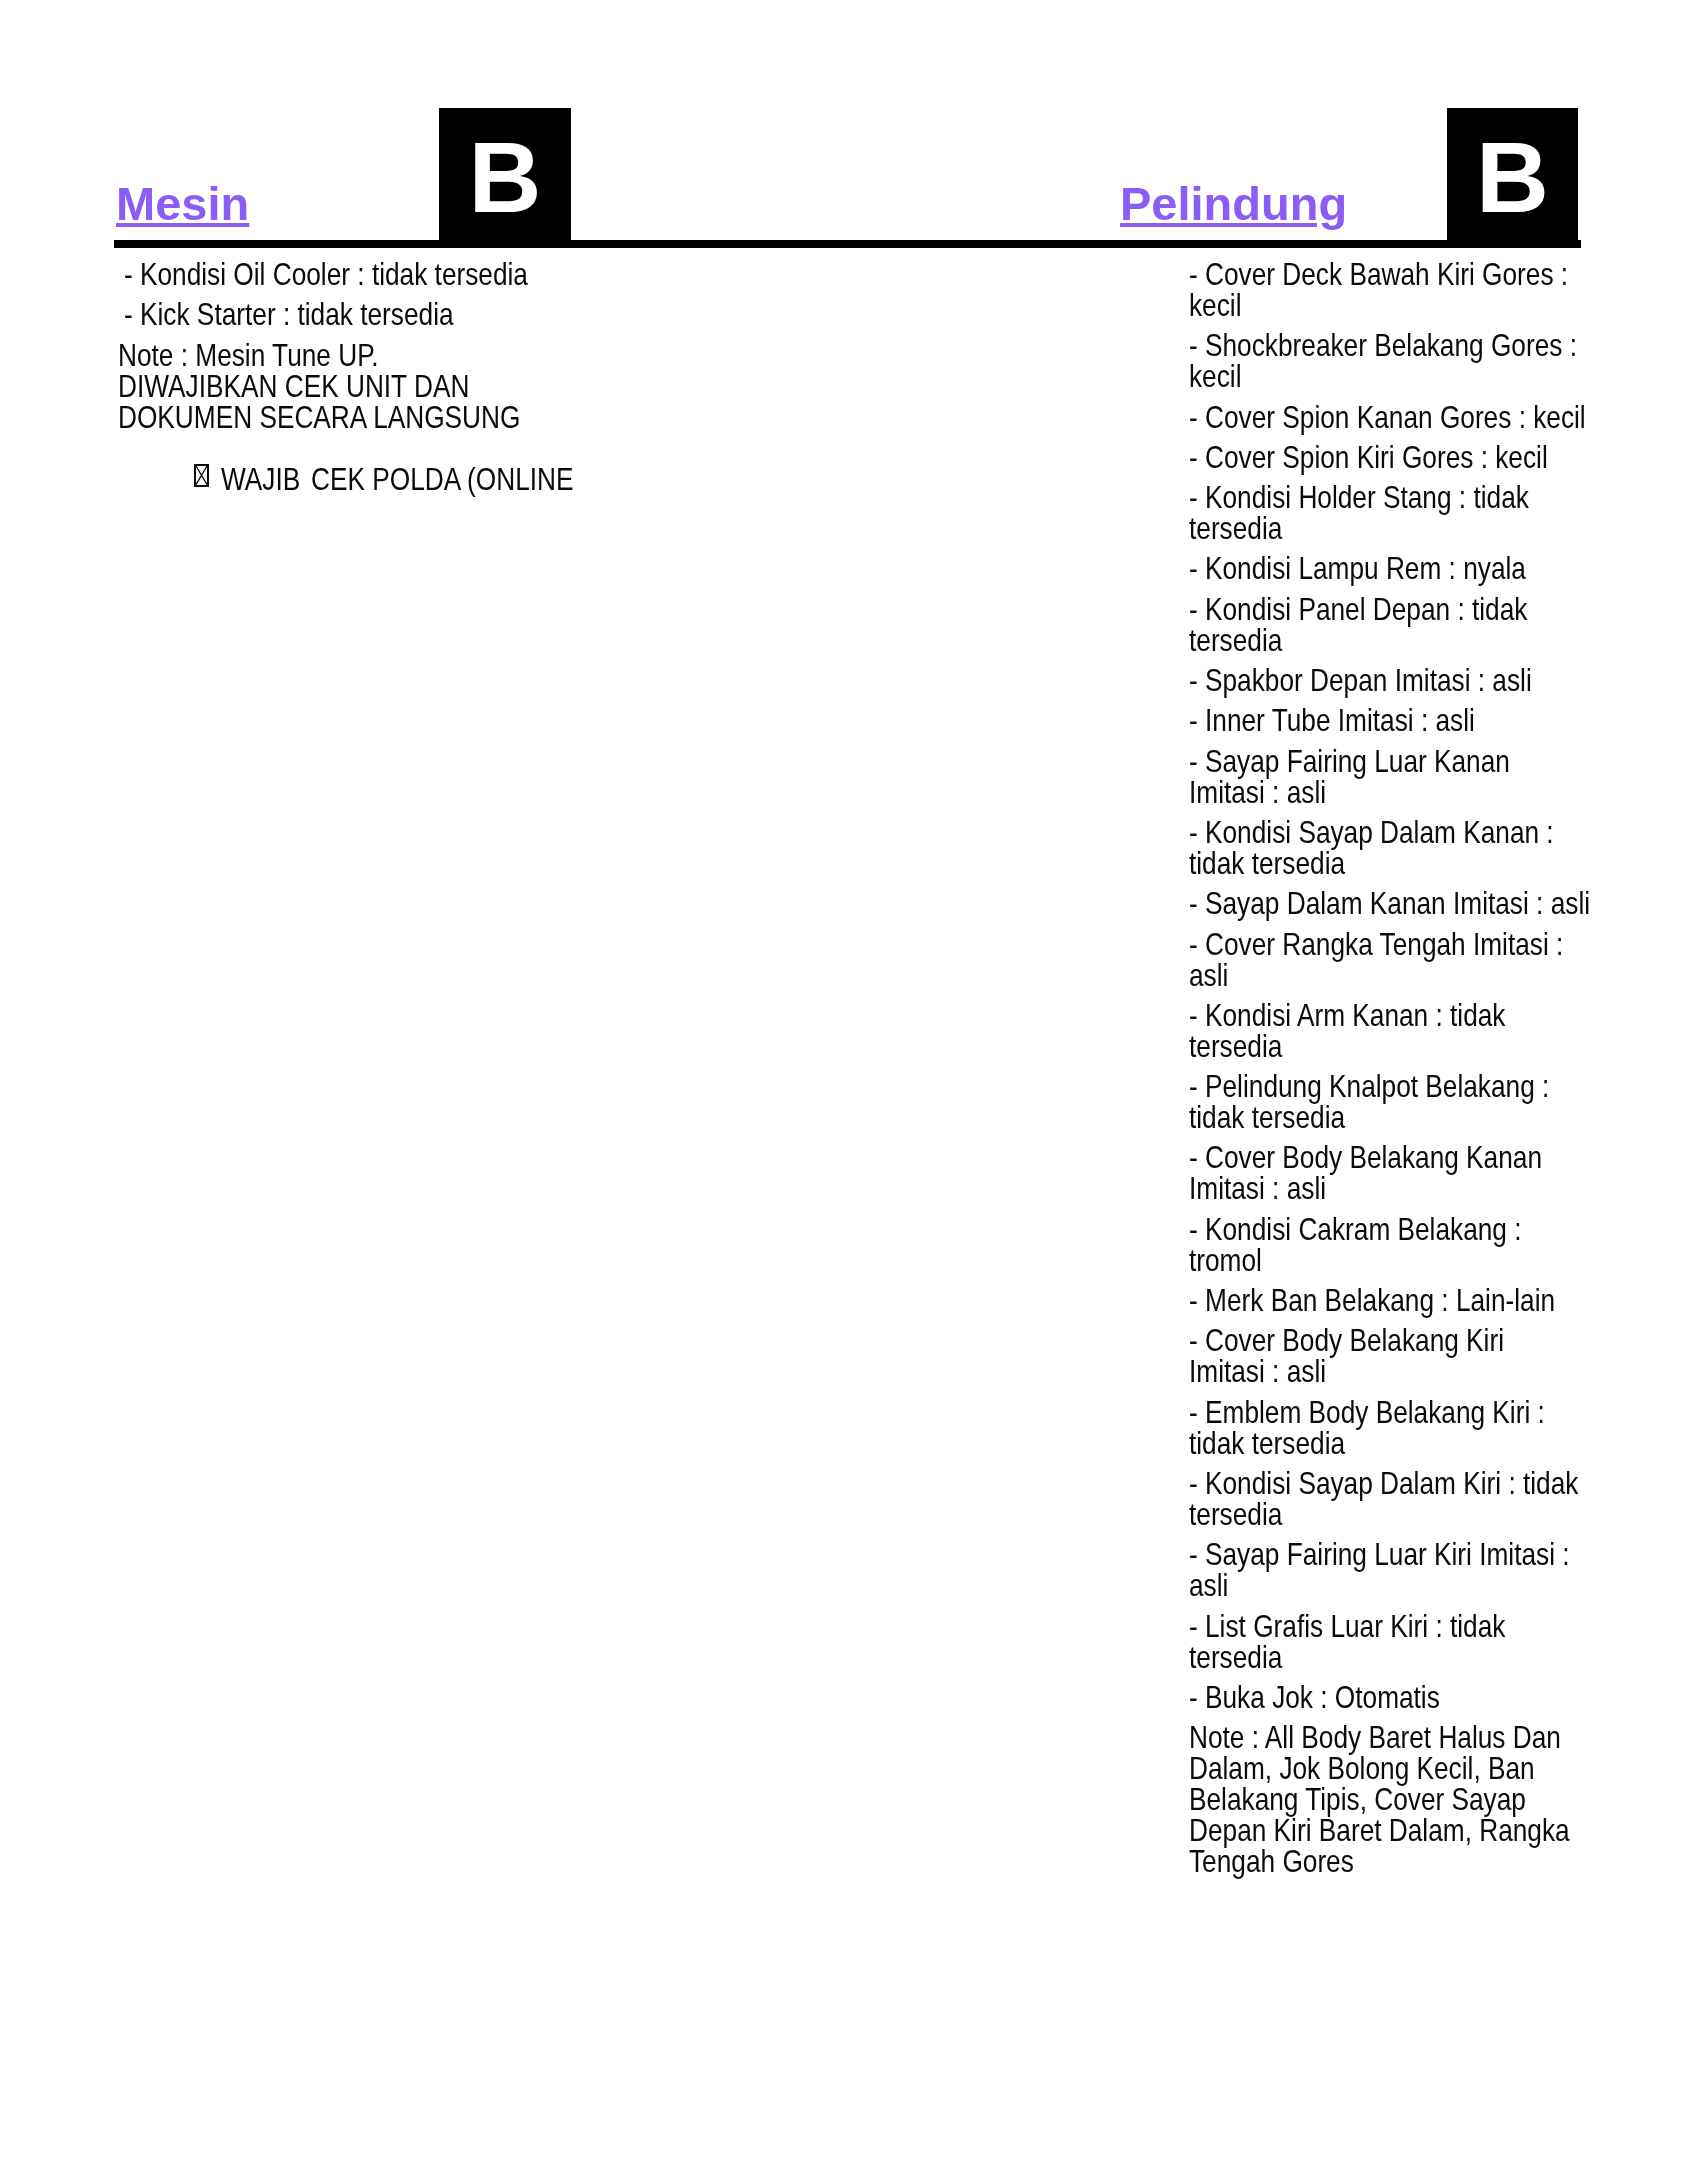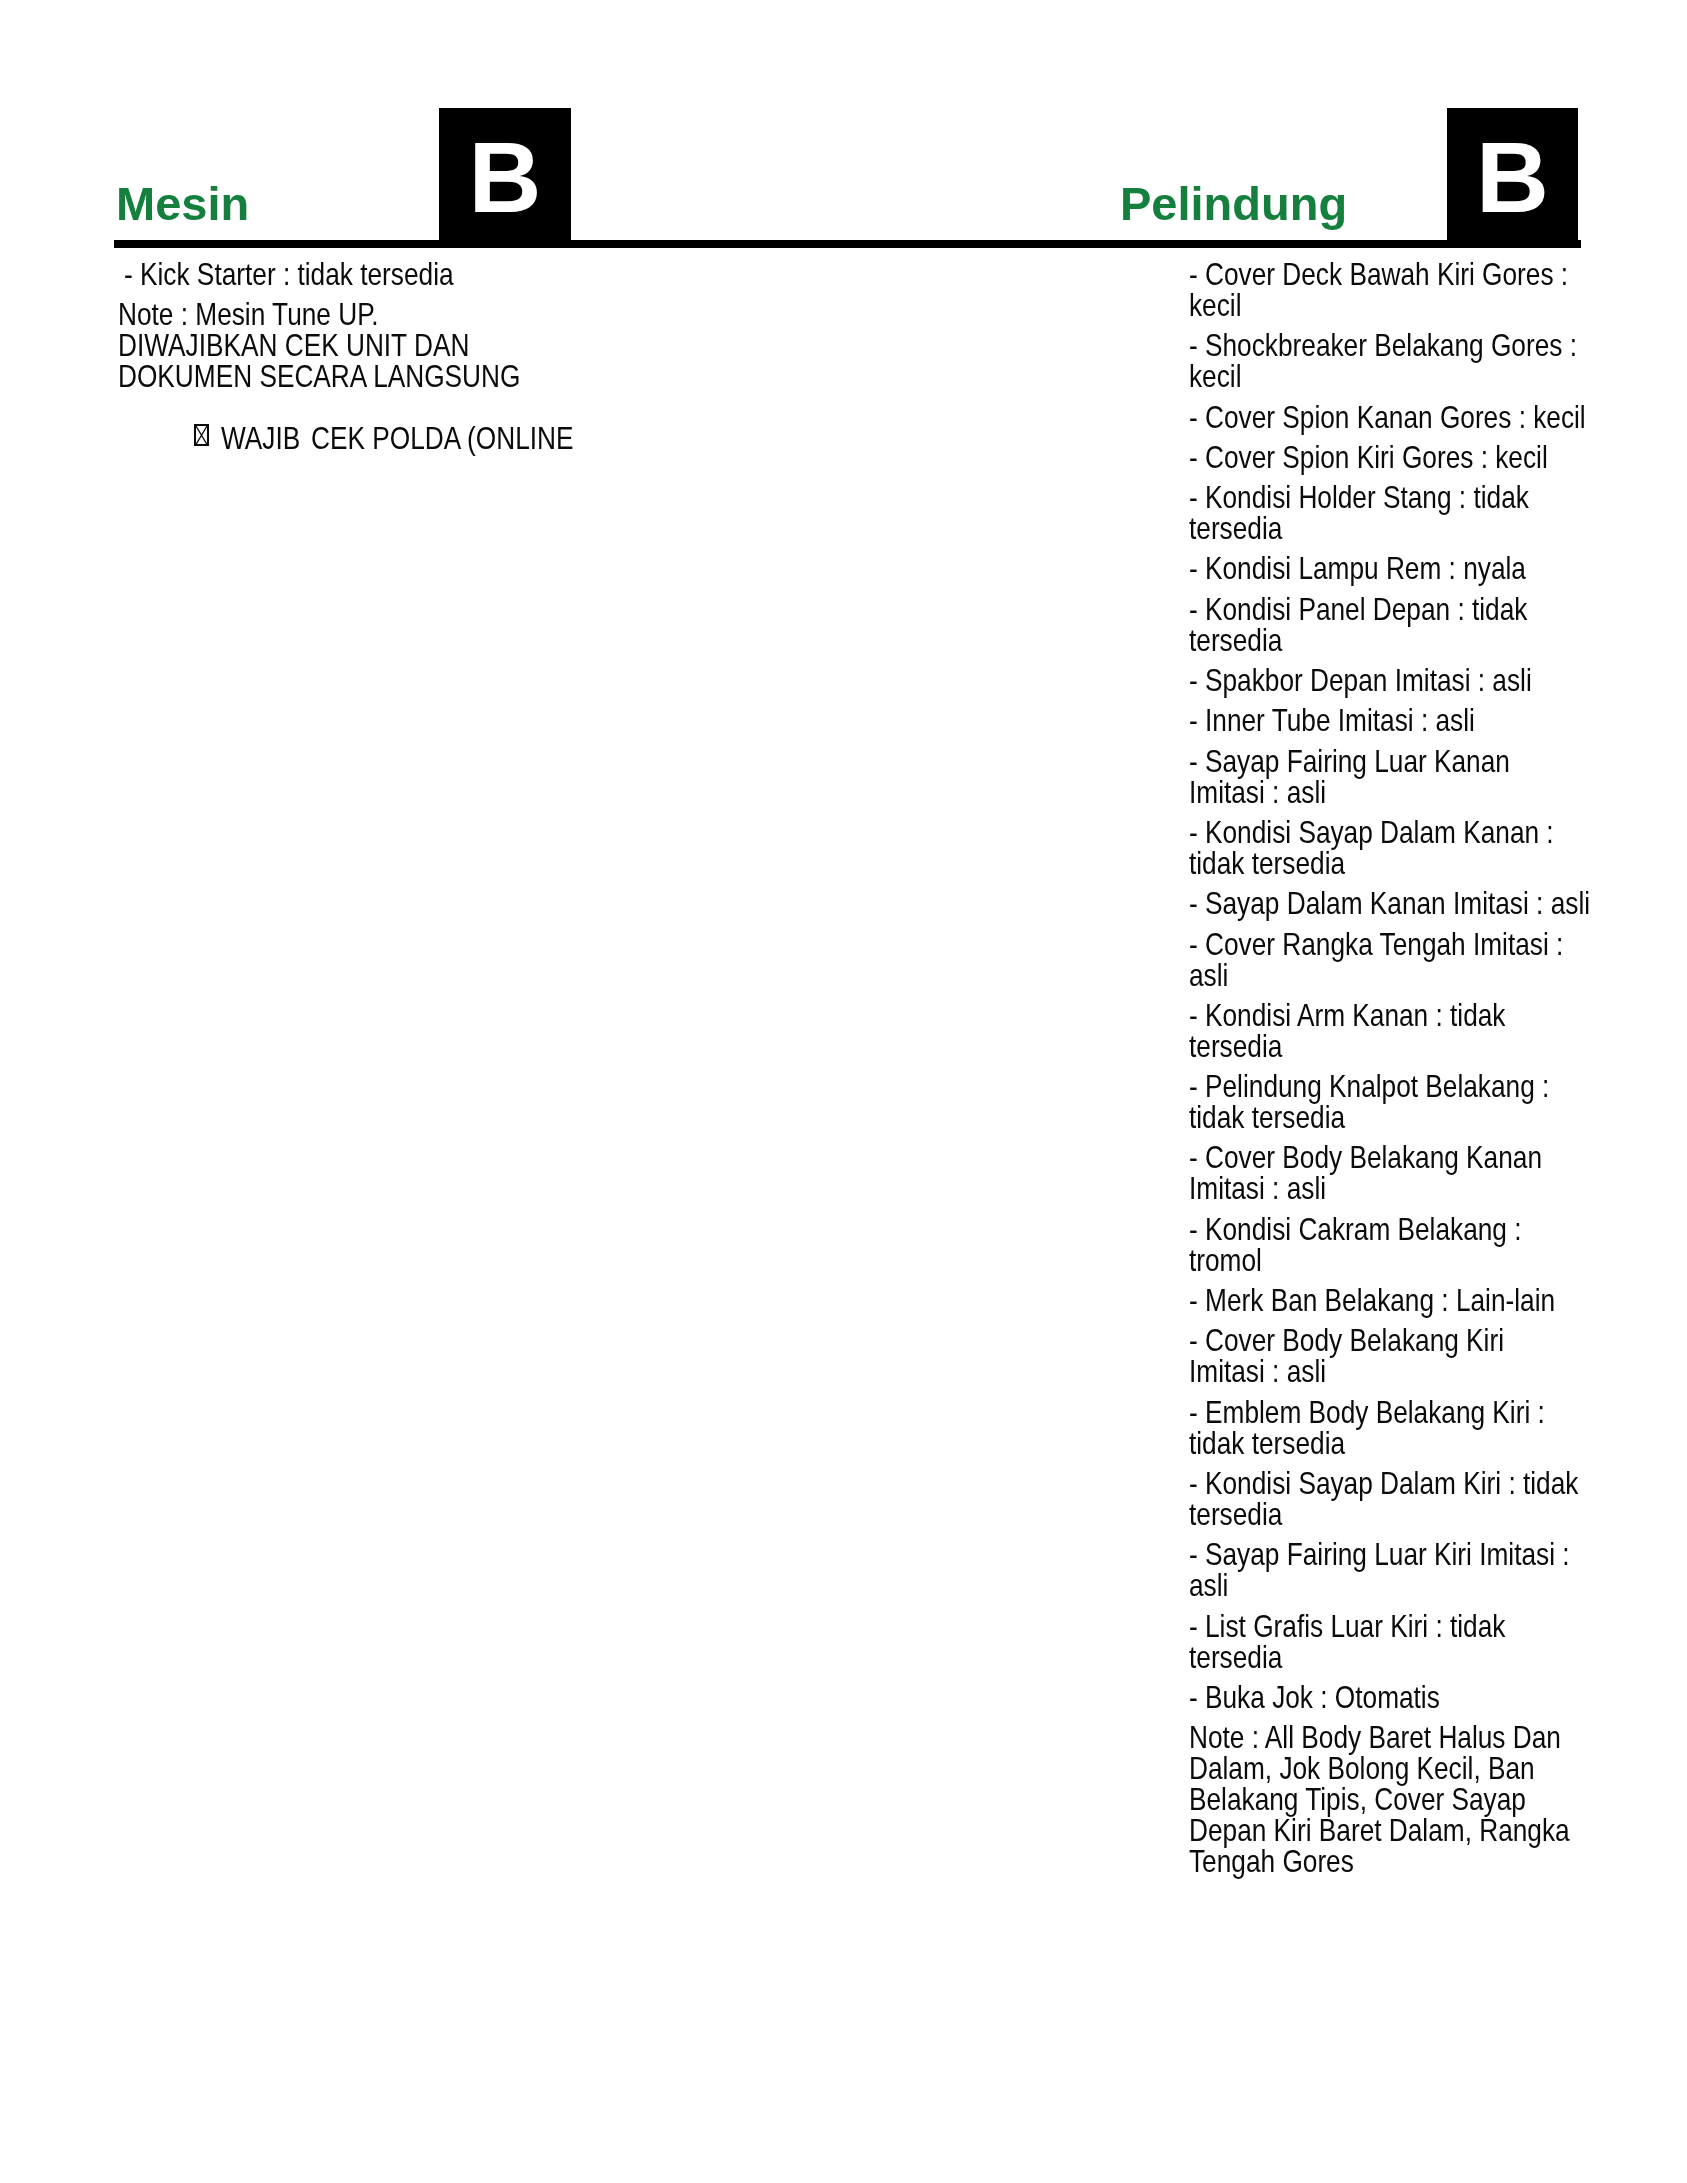--- a/index.html
+++ b/index.html
@@ -7,22 +7,23 @@
     position:relative;
     width:1687px;height:2183px;
     background:#ffffff;
     font-family:"Liberation Sans","DejaVu Sans",sans-serif;
     color:#0b0b0b;
     overflow:hidden;
   }
   .heading{
     position:absolute;top:180px;
     font-size:47px;font-weight:700;line-height:47px;
-    color:#15803d;white-space:pre;
+    color:#8b5cf6;white-space:pre;
     letter-spacing:0px;
+    text-decoration:underline;
   }
   .h-mesin{left:116px;}
   .h-exterior{left:1120px;}
   .badge{
     position:absolute;top:108px;height:138px;
     background:#000;color:#fff;
     font-weight:700;font-size:101px;line-height:138px;
     text-align:center;
   }
   .badge-mesin{left:439px;width:132px;}
@@ -70,20 +71,23 @@
     <span>B</span>
   </div>
   <div class="badge badge-exterior">
     <span>B</span>
   </div>
 
   <div class="rule"></div>
 
   <div class="colbody body-mesin">
     <div data-list="columns.0.items">
+        <div class="para">
+          <div class="line">- Kondisi Oil Cooler : tidak tersedia</div>
+        </div>
         <div class="para">
           <div class="line">- Kick Starter : tidak tersedia</div>
         </div>
       </div>
     <div class="para">
       <div class="line">Note : Mesin Tune UP.</div>
       <div class="line">DIWAJIBKAN CEK UNIT DAN</div>
       <div class="line">DOKUMEN SECARA LANGSUNG</div>
       <div class="special-line">
         <span class="notdef">

